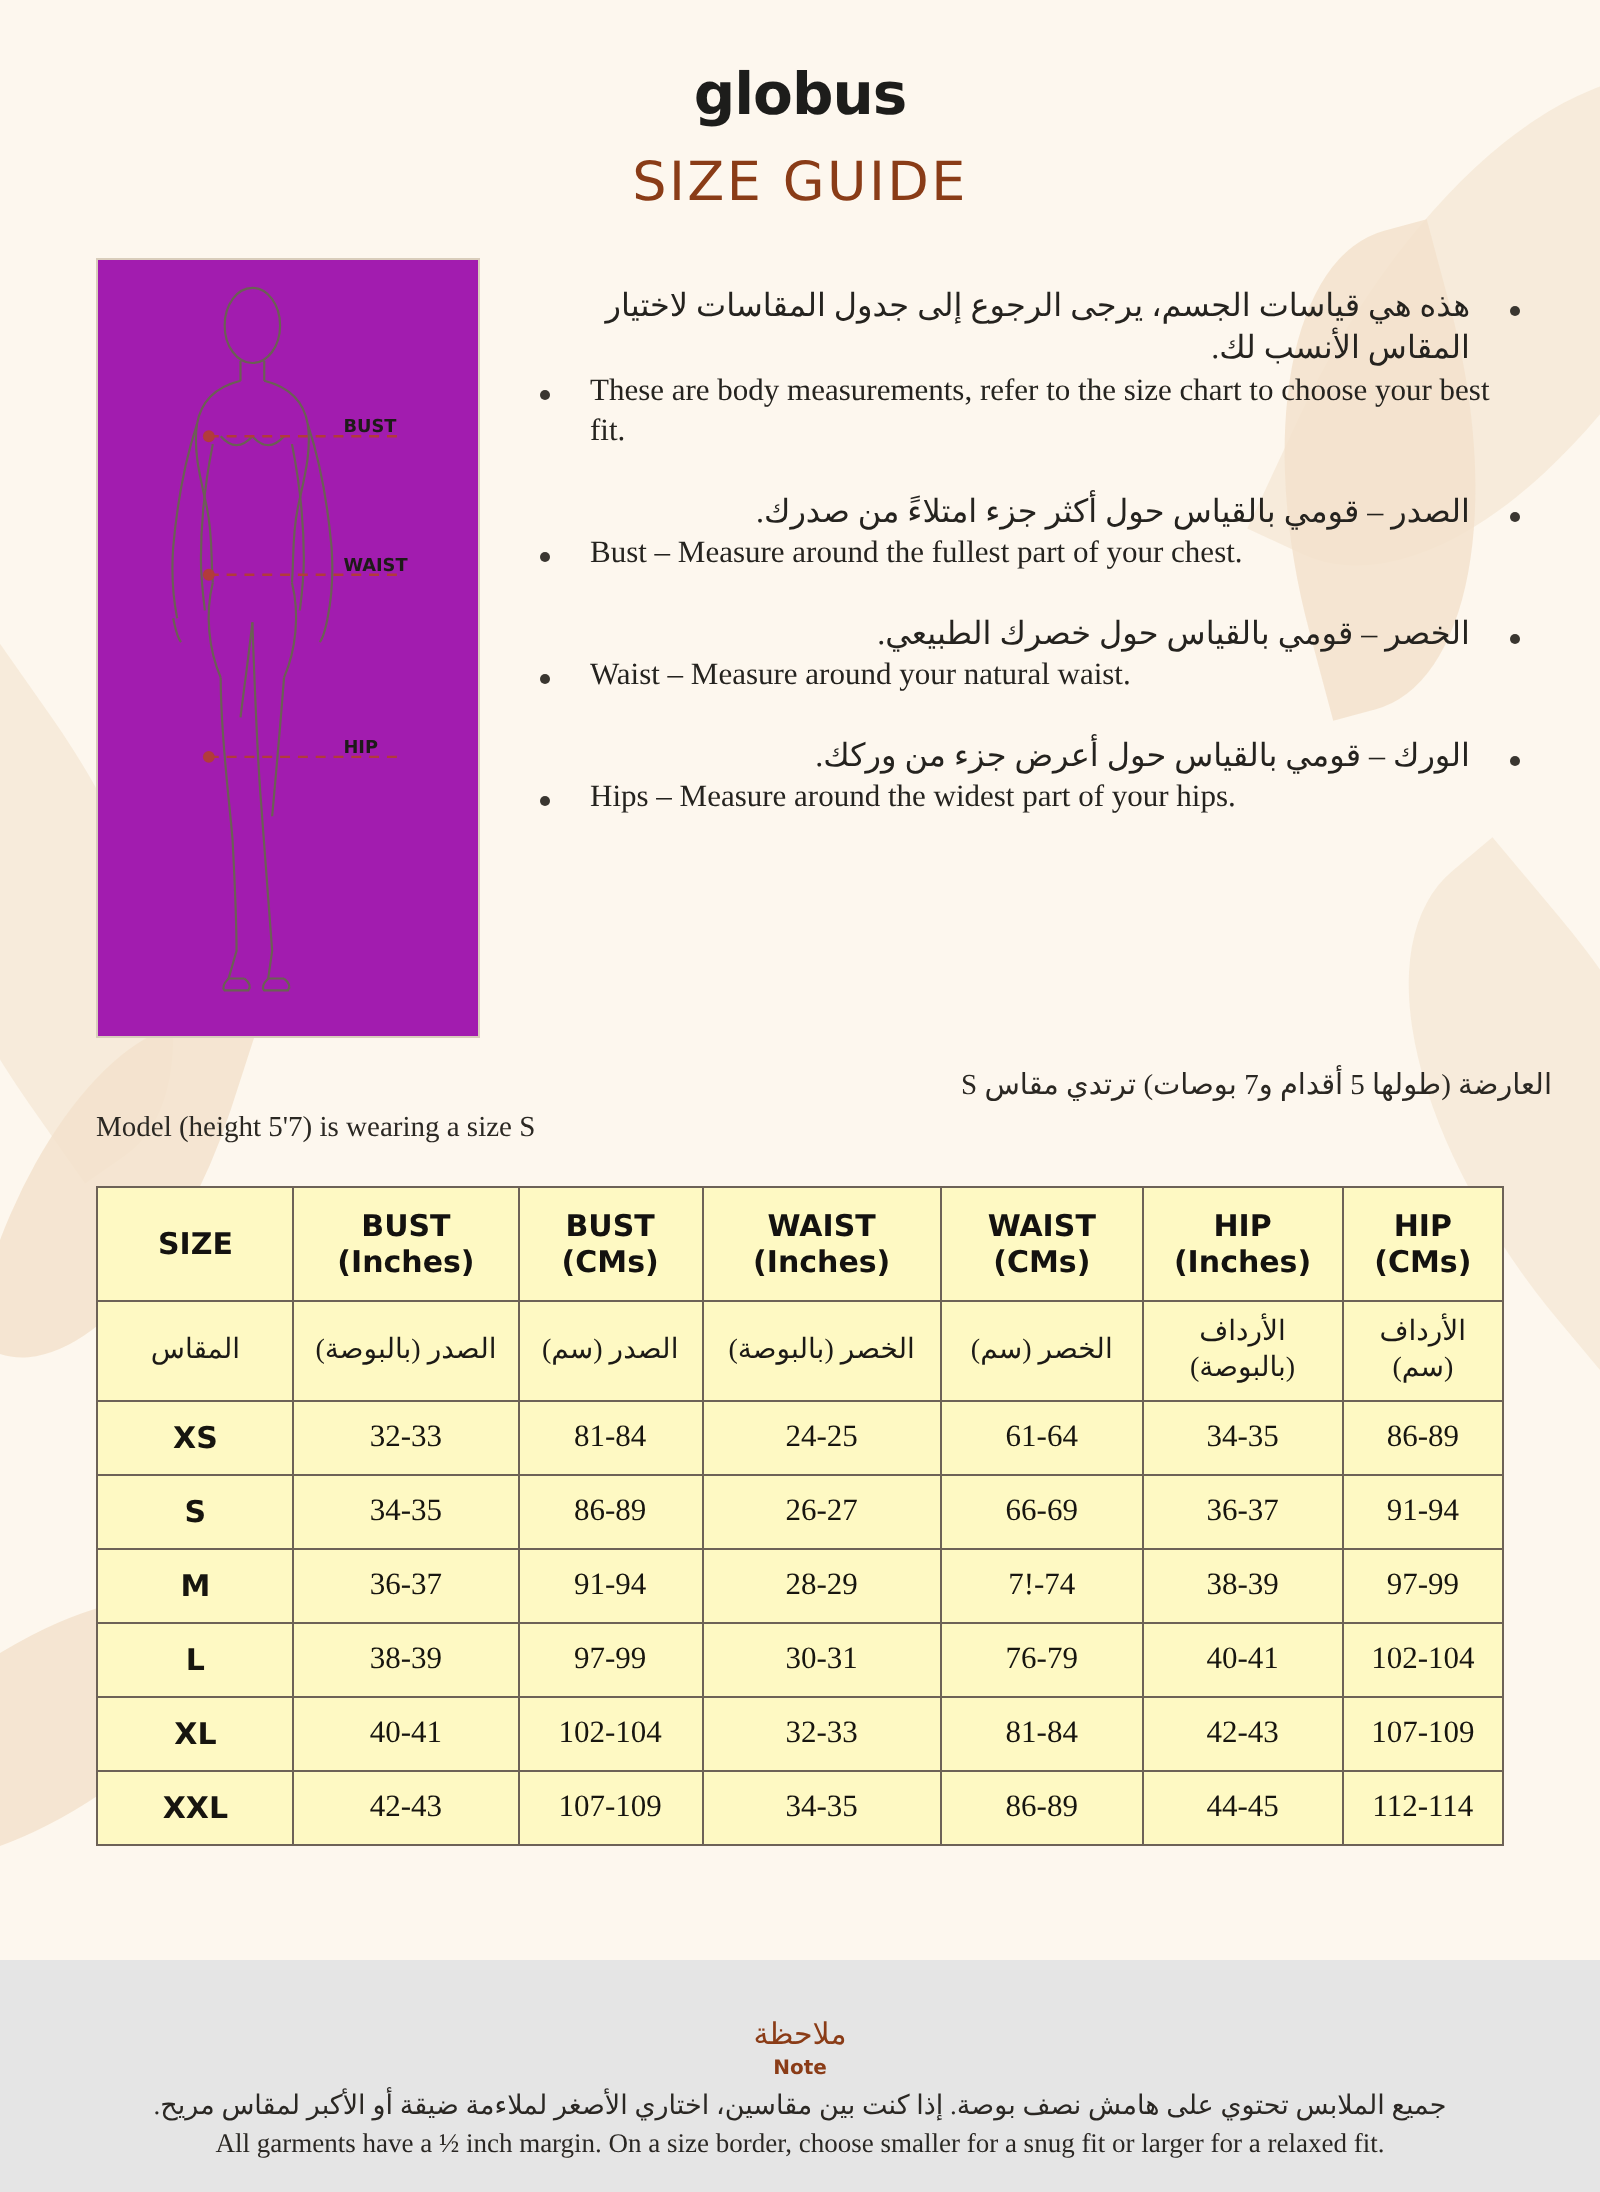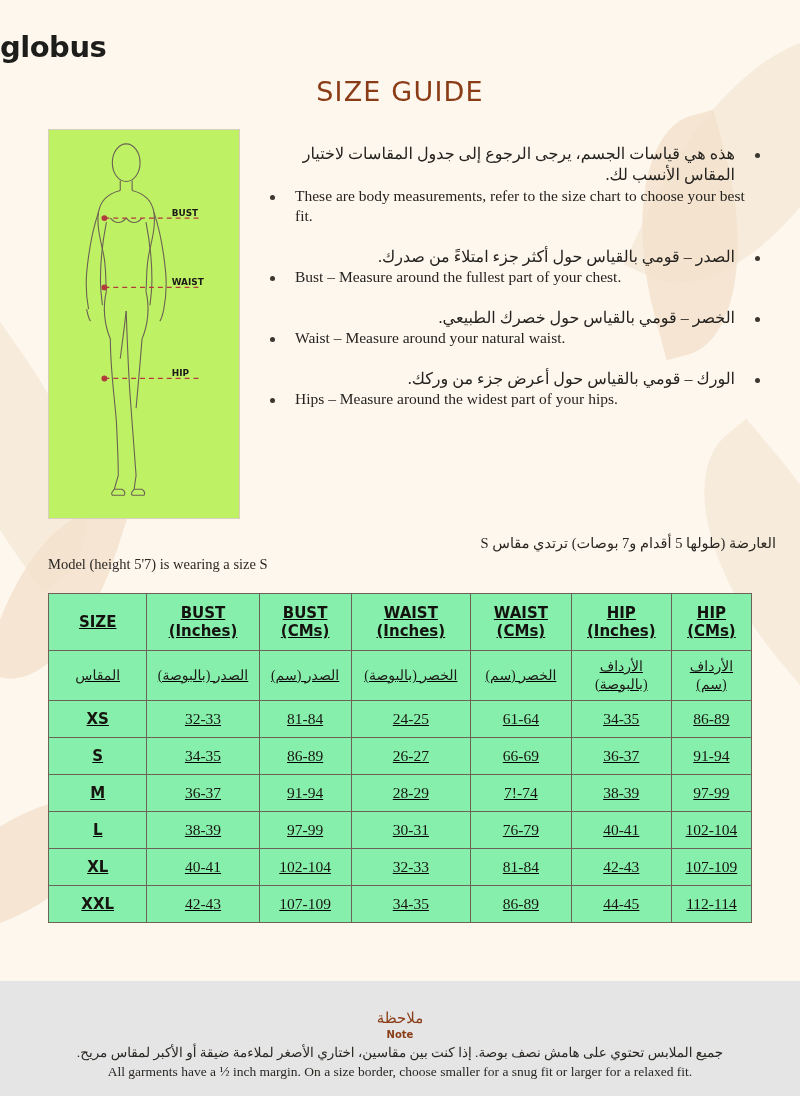--- a/index.html
+++ b/index.html
@@ -30,21 +30,21 @@
   .leaf.l2 { width: 110px; height: 230px; right: 55px; top: 120px; transform: rotate(-15deg); background:#f3e2cc; }
   .leaf.l3 { width: 120px; height: 250px; left: -40px; top: 330px; transform: rotate(-35deg); }
   .leaf.l4 { width: 90px;  height: 190px; left: 10px;  top: 500px; transform: rotate(18deg); background:#f3e2cc;}
   .leaf.l5 { width: 130px; height: 260px; right: -45px; top: 430px; transform: rotate(-40deg); }
   .leaf.l6 { width: 100px; height: 210px; left: -30px;  top: 760px; transform: rotate(45deg); background:#f3e2cc;}
 
   .page { position: relative; z-index: 2; width: 800px; height: 1096px; }
 
   
   .brand {
-    text-align: left;
+    text-align: center;
     font-family: "DejaVu Sans", sans-serif;
     font-weight: bold;
     font-size: 29px;
     letter-spacing: -0.5px;
     color: #1d1d1b;
     padding-top: 30px;
   }
   .guide-title {
     text-align: center;
     font-family: "DejaVu Sans", sans-serif;
@@ -57,21 +57,21 @@
 
   
   .top {
     display: flex;
     padding: 22px 40px 0 48px;
     gap: 30px;
   }
   .figure-box {
     width: 192px;
     height: 390px;
-    background: #bef264;
+    background: #a21caf;
     border: 1px solid #d9cdbb;
     flex: 0 0 auto;
     position: relative;
   }
   .figure-box svg { display:block; width:100%; height:100%; }
 
   .bullets {
     flex: 1 1 auto;
     padding-top: 14px;
   }
@@ -101,22 +101,21 @@
     line-height: 1.45;
   }
   .model-note .ar { direction: rtl; text-align: right; }
   .model-note .en { text-align: left; }
 
   
   .table-wrap { padding: 18px 48px 0 48px; }
   table {
     width: 100%;
     border-collapse: collapse;
-    background: #86efac;
-    text-decoration: underline;
+    background: #fef9c3;
   }
   th, td {
     border: 1px solid #6d6257;
     text-align: center;
     vertical-align: middle;
   }
   thead th.en-head {
     font-family: "DejaVu Sans", sans-serif;
     font-weight: bold;
     font-size: 15px;

